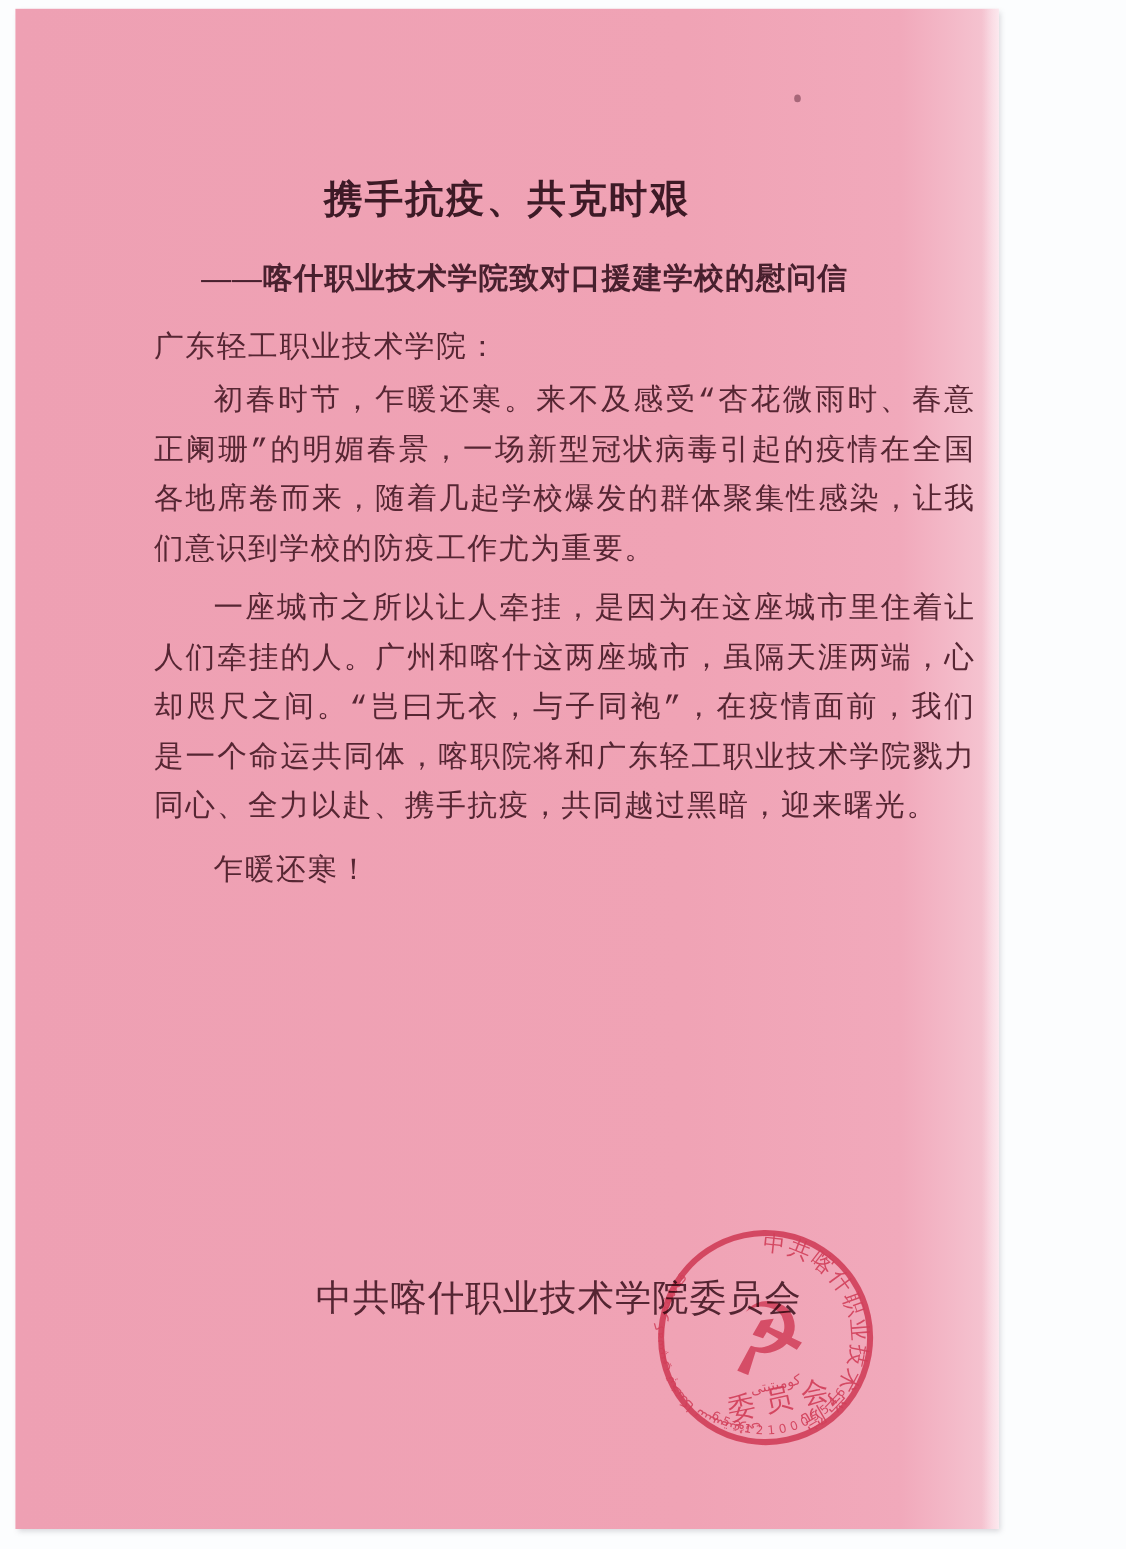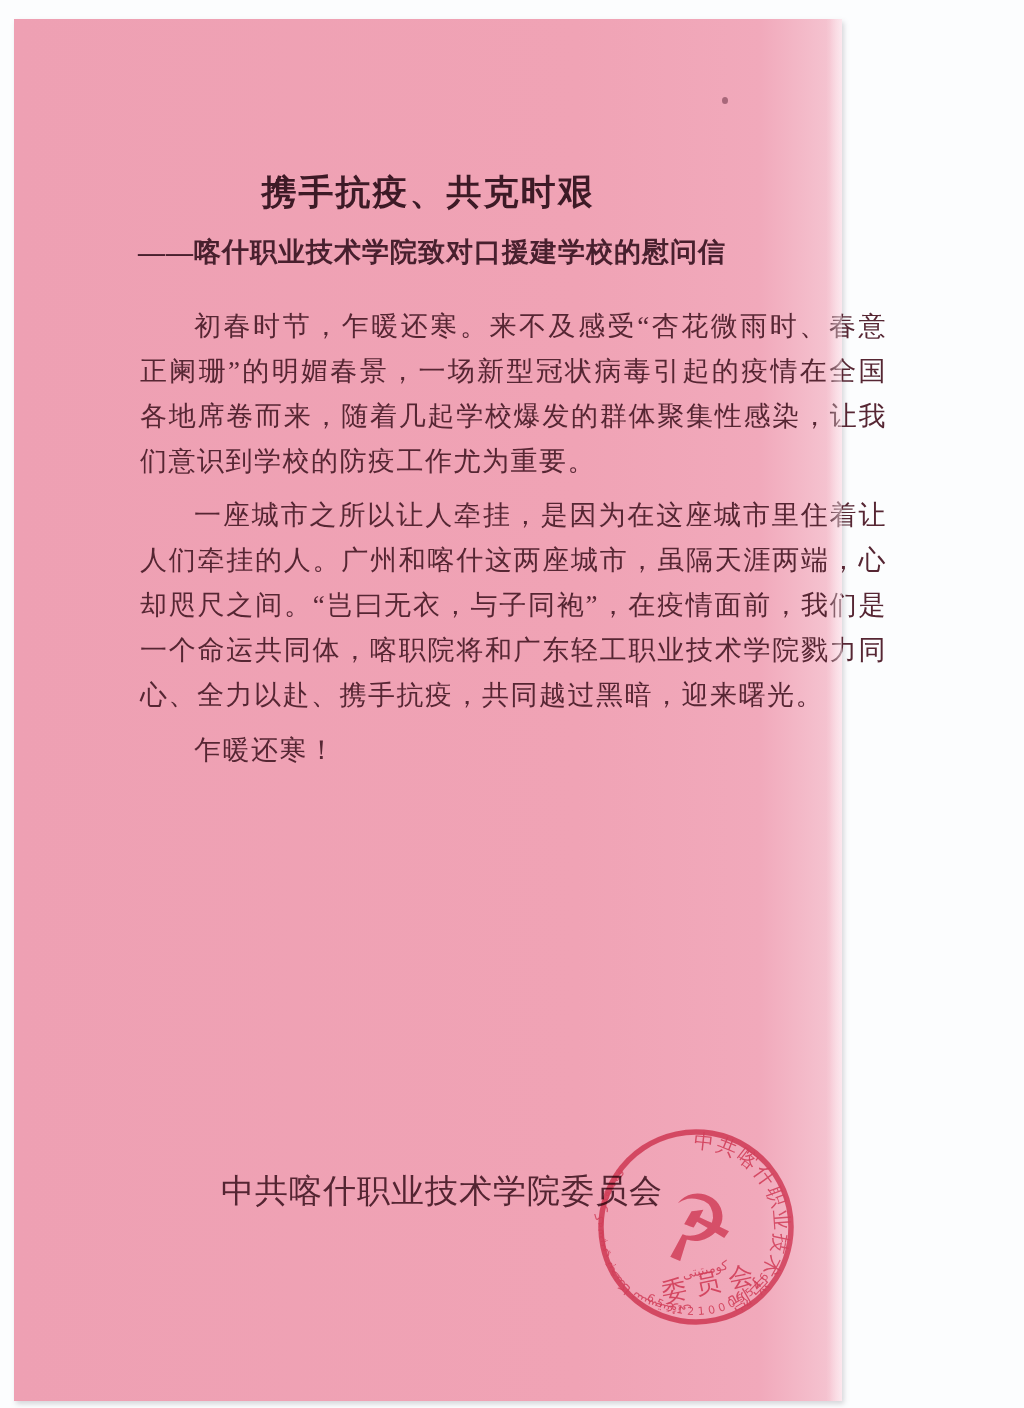--- a/index.html
+++ b/index.html
@@ -2,50 +2,50 @@
 <html><head>
 <meta charset="utf-8">
 <style>
   html,body{margin:0;padding:0;}
   body{
     width:1024px;height:1408px;position:relative;overflow:hidden;
     background:#fcfdfe;
     font-family:"Liberation Serif","DejaVu Serif",serif;
   }
   .page{
-    position:absolute;left:14px;top:19px;width:828px;height:1382px;
+    position:absolute;left:14px;top:8px;width:894px;height:1382px;
     background:linear-gradient(90deg,#eea0b3 0%,#f0a3b5 68%,#f1a9bb 90%,#f5c3d0 98.5%,#f9dde5 100%);
     box-shadow:2px 3px 5px rgba(130,125,135,.30);
   }
   .page::after{ 
     content:"";position:absolute;right:0;top:0;width:16px;height:100%;
     background:linear-gradient(90deg,rgba(255,255,255,0),rgba(255,240,245,.55));
     pointer-events:none;
   }
   .speck{
     position:absolute;left:708px;top:78px;width:6px;height:7px;border-radius:50%;
     background:#8f5264;opacity:.75;
   }
   .title{
     position:absolute;top:150px;left:0;width:100%;margin:0;
     text-align:center;font-size:35px;font-weight:700;letter-spacing:2px;
     color:#3d1a26;
   }
   .subtitle{
-    position:absolute;top:211px;left:0;width:100%;margin:4px;
+    position:absolute;top:211px;left:0;width:100%;margin:16px;
     text-align:center;font-size:27px;font-weight:700;letter-spacing:1px;
     color:#48202e;
   }
   .letter-body{
     position:absolute;top:285px;left:126px;width:747px;
     color:#562633;font-size:27px;line-height:45px;letter-spacing:1.5px;
     text-align:justify;
   }
   .salutation{margin:0 0 6px 0;}
-  .para{margin:0 0 9px 0;text-indent:2em;}
+  .para{margin:0 0 9px 0;text-indent:2em;font-family:Liberation Mono, monospace;}
   .closing{margin:10px 0 0 0;text-indent:2em;}
   .signature{
     position:absolute;top:1134px;right:163px;margin:16px;
     font-size:33px;letter-spacing:1px;color:#542532;
   }
   .dateline{
     position:absolute;top:1181px;right:243px;margin:0;
     font-size:27px;letter-spacing:1px;color:#542532;
   }
   .seal{
@@ -58,20 +58,21 @@
 <body>
 
 <div class="page">
 
   <div class="speck"></div>
 
   <h1 class="title">携手抗疫、共克时艰</h1>
   <h2 class="subtitle">——喀什职业技术学院致对口援建学校的慰问信</h2>
 
   <div class="letter-body">
+    <p class="salutation">广东轻工职业技术学院：</p>
     <p class="para">初春时节，乍暖还寒。来不及感受“杏花微雨时、春意正阑珊”的明媚春景，一场新型冠状病毒引起的疫情在全国各地席卷而来，随着几起学校爆发的群体聚集性感染，让我们意识到学校的防疫工作尤为重要。</p>
     <p class="para">一座城市之所以让人牵挂，是因为在这座城市里住着让人们牵挂的人。广州和喀什这两座城市，虽隔天涯两端，心却咫尺之间。“岂曰无衣，与子同袍”，在疫情面前，我们是一个命运共同体，喀职院将和广东轻工职业技术学院戮力同心、全力以赴、携手抗疫，共同越过黑暗，迎来曙光。</p>
     <p class="closing">乍暖还寒！</p>
   </div>
 
   <p class="signature">中共喀什职业技术学院委员会</p>
 
   <svg class="seal" viewBox="0 0 260 260">
     <defs>
       <path id="arc-cn" d="M 143.7 52.2 A 79 79 0 0 1 150.4 206.3"></path>

